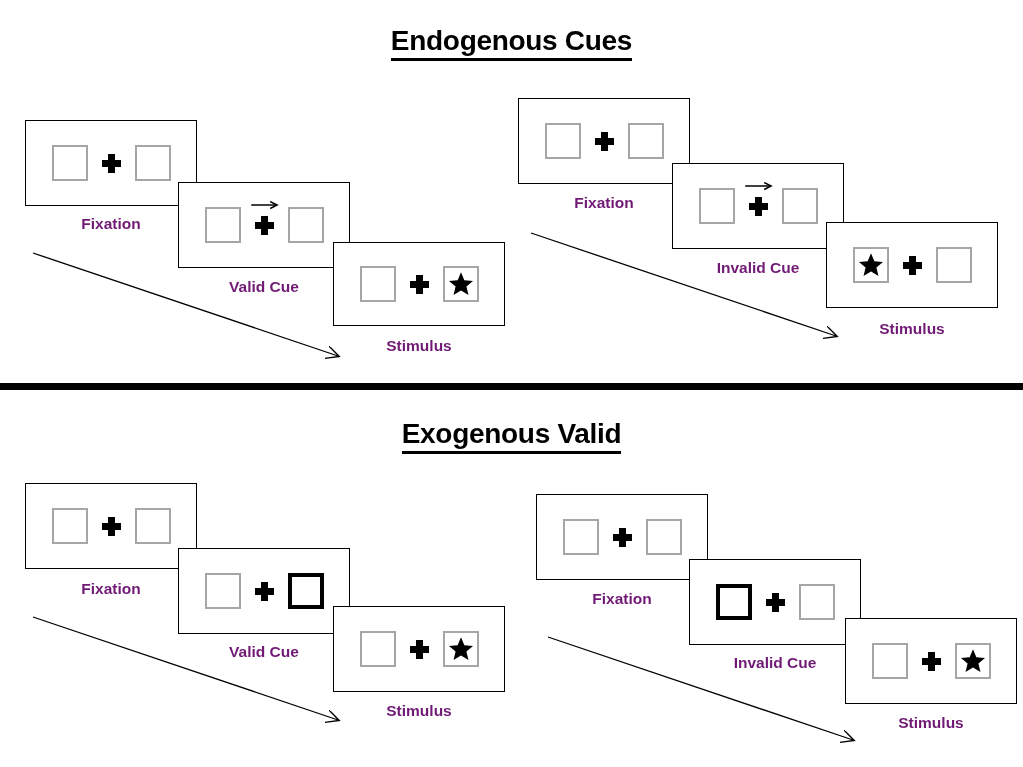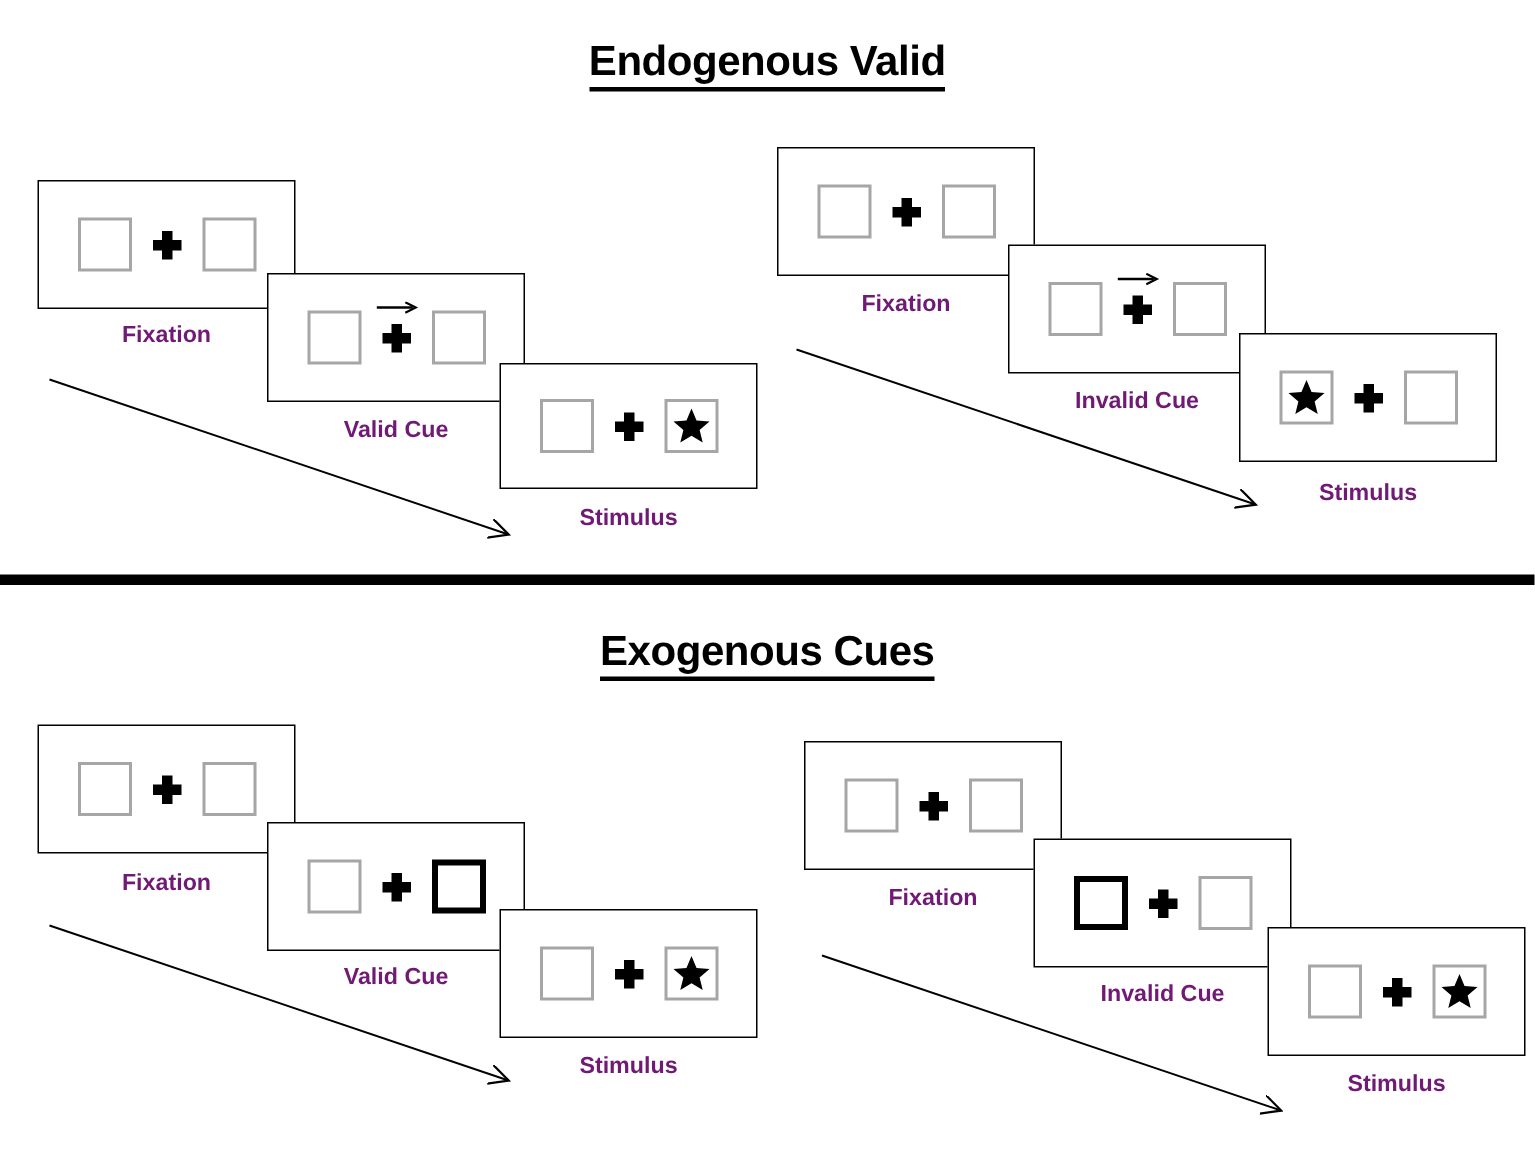--- a/index.html
+++ b/index.html
@@ -122,21 +122,21 @@
   .seq-arrow {
     position: absolute;
     pointer-events: none;
   }
   .seq-arrow svg { display: block; overflow: visible; }
 </style>
 </head>
 <body>
 
 <div class="section-title" style="top:25px;">
-  <span>Endogenous Valid</span>
+  <span>Endogenous Cues</span>
 </div>
 
 <div class="seq-arrow" style="left:30px; top:248px; width:330px; height:120px;">
   <svg width="330" height="120" viewBox="0 0 330 120">
     <defs>
       <marker id="ar1" markerWidth="11" markerHeight="11" refX="9" refY="5" orient="auto">
         <path d="M0,0 L10,5 L0,10" fill="none" stroke="#000" stroke-width="1.1"></path>
       </marker>
     </defs>
     <line x1="3" y1="5" x2="308" y2="108" stroke="#000" stroke-width="1.3" marker-end="url(#ar1)"></line>
@@ -230,21 +230,21 @@
     </div>
     <div class="plus"></div>
     <div class="box"></div>
   </div>
 </div>
 <div class="caption" style="left:826px; top:320px; width:172px;">Stimulus</div>
 
 <div class="divider" style="top:383px;"></div>
 
 <div class="section-title" style="top:418px;">
-  <span>Exogenous Cues</span>
+  <span>Exogenous Valid</span>
 </div>
 
 <div class="seq-arrow" style="left:30px; top:612px; width:330px; height:120px;">
   <svg width="330" height="120" viewBox="0 0 330 120">
     <defs>
       <marker id="ar3" markerWidth="11" markerHeight="11" refX="9" refY="5" orient="auto">
         <path d="M0,0 L10,5 L0,10" fill="none" stroke="#000" stroke-width="1.1"></path>
       </marker>
     </defs>
     <line x1="3" y1="5" x2="308" y2="108" stroke="#000" stroke-width="1.3" marker-end="url(#ar3)"></line>

